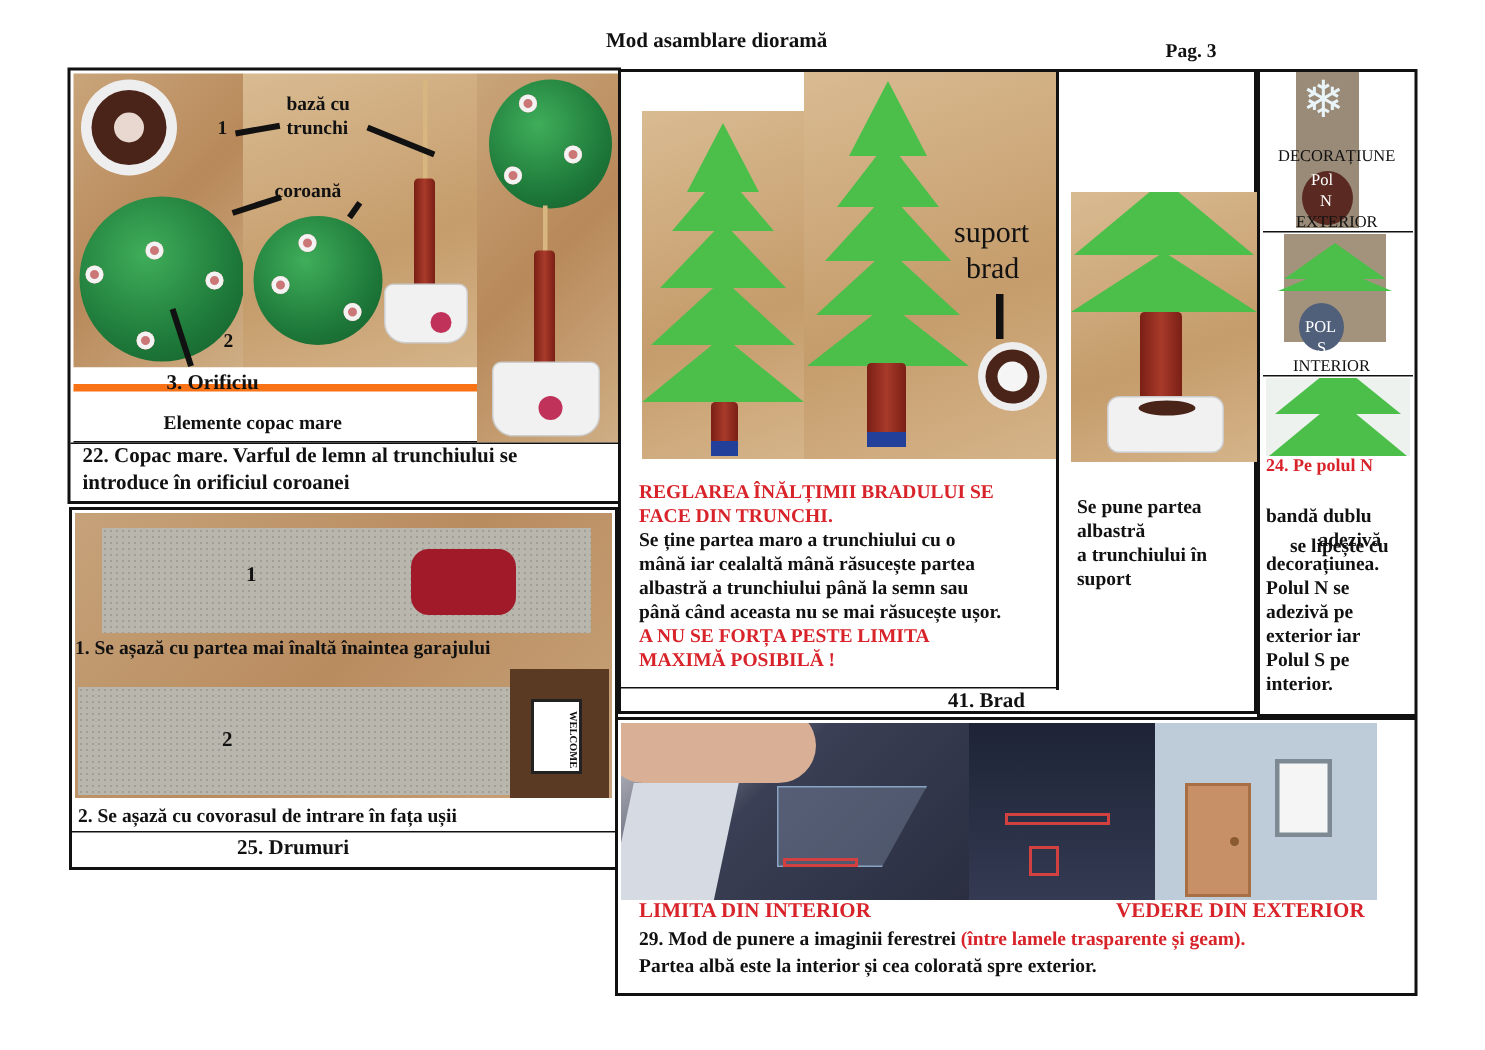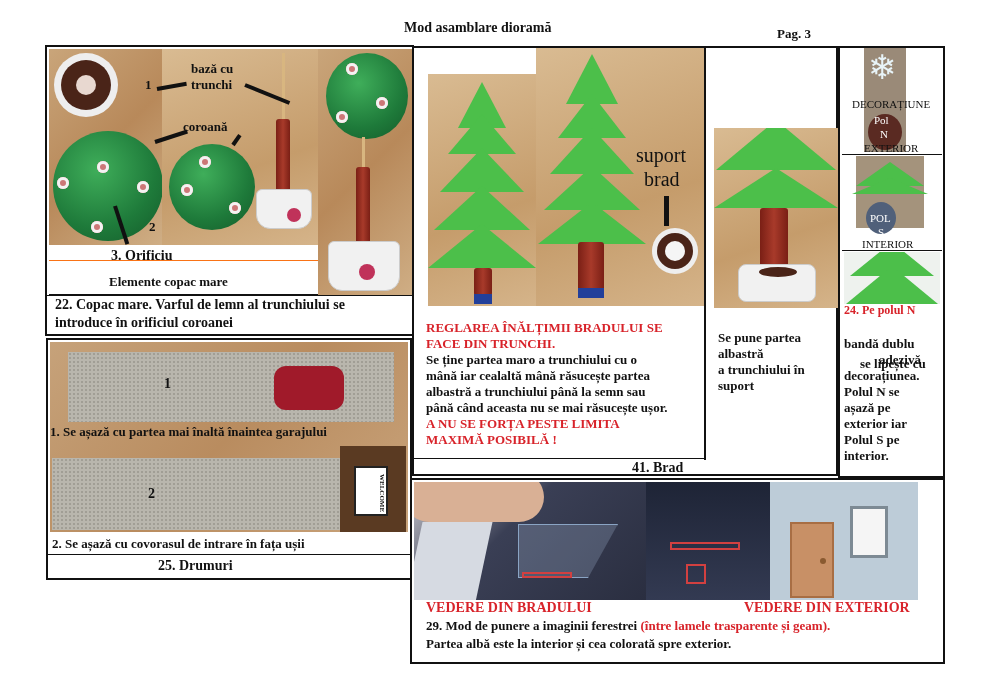--- a/index.html
+++ b/index.html
@@ -79,21 +79,21 @@
   <div class="line" style="left:110px; top:40px; width:30px; transform:rotate(-10deg);"></div>
   <div class="label" style="left:144px; top:14px;">bază cu</div>
   <div class="label" style="left:144px; top:30px;">trunchi</div>
   <div class="line" style="left:198px; top:36px; width:48px; transform:rotate(22deg);"></div>
   <div class="label" style="left:136px; top:72px;">coroană</div>
   <div class="line" style="left:108px; top:93px; width:34px; transform:rotate(-18deg);"></div>
   <div class="line" style="left:186px; top:96px; width:12px; transform:rotate(-55deg);"></div>
   <div class="label" style="left:102px; top:172px;">2</div>
   <div class="line" style="left:68px; top:157px; width:40px; transform:rotate(72deg);"></div>
 
-  <div class="abs" style="left:2px; top:198px; width:269px; height:16px; background:#fff; border-bottom:1px solid #f97316;">
+  <div class="abs" style="left:2px; top:198px; width:269px; height:16px; background:#fff; border-bottom:5px solid #f97316;">
     <div class="label" style="left:62px; top:3px; font-size:14px;">3. Orificiu</div>
   </div>
   <div class="abs" style="left:2px; top:222px; width:269px; height:26px; background:#fff; border-bottom:1px solid #111;">
     <div class="cap" style="left:60px; top:5px;">Elemente copac mare</div>
   </div>
   <div class="abs" style="left:0; top:248px; width:365px; height:1px; background:#111;"></div>
   <div class="cap" style="left:8px; top:250px; font-size:14px;">22. Copac mare. Varful de lemn al trunchiului se</div>
   <div class="cap" style="left:8px; top:268px; font-size:14px;">introduce în orificiul coroanei</div>
 </div>
 
@@ -178,21 +178,21 @@
   <div class="photo" style="left:4px; top:204px; width:96px; height:52px; background:#eef2ee;">
     <div class="cone" style="left:6px; top:-10px; border-width:0 42px 34px 42px;"></div>
     <div class="cone" style="left:2px; top:14px; border-width:0 46px 38px 46px;"></div>
   </div>
   <div class="cap red" style="left:4px; top:254px; font-size:12px;">24. Pe polul N</div>
   <div class="cap" style="left:20px; top:272px;margin-top:36px;">se lipește cu</div>
   <div class="cap" style="left:4px; top:288px;">bandă dublu</div>
   <div class="cap" style="left:12px; top:304px;margin-left:27px;">adezivă</div>
   <div class="cap" style="left:4px; top:320px;">decorațiunea.</div>
   <div class="cap" style="left:4px; top:336px;">Polul N se</div>
-  <div class="cap" style="left:4px; top:352px;">așază pe</div>
+  <div class="cap" style="left:4px; top:352px;">adezivă pe</div>
   <div class="cap" style="left:4px; top:368px;">exterior iar</div>
   <div class="cap" style="left:4px; top:384px;">Polul S pe</div>
   <div class="cap" style="left:4px; top:400px;">interior.</div>
 </div>
 
 <div class="box" style="left:46px; top:338px; width:366px; height:242px;">
   <div class="photo wood" style="left:2px; top:2px; width:358px; height:190px; background:linear-gradient(135deg,#c6a27a,#b98c5f,#c9a47c);">
     <div class="road" style="left:18px; top:10px; width:326px; height:70px;"></div>
     <div style="position:absolute; left:224px; top:24px; width:70px; height:44px; background:#a01a2a; border-radius:12px;"></div>
     <div class="cap" style="left:114px; top:34px; font-size:14px;">1</div>
@@ -218,19 +218,19 @@
   <div class="photo" style="left:234px; top:2px; width:124px; height:118px; background:linear-gradient(180deg,#1e2436,#333a52);">
     <div style="position:absolute; left:24px; top:60px; width:70px; height:8px; border:2px solid #d24040;"></div>
     <div style="position:absolute; left:40px; top:82px; width:20px; height:20px; border:2px solid #d24040;"></div>
   </div>
   <div class="photo" style="left:358px; top:2px; width:148px; height:118px; background:#bdccd8;">
     <div style="position:absolute; left:20px; top:40px; width:44px; height:76px; background:#c89066; border:2px solid #a86e44;">
       <div style="position:absolute; right:6px; top:34px; width:6px; height:6px; border-radius:50%; background:#8a5a30;"></div>
     </div>
     <div style="position:absolute; left:80px; top:24px; width:38px; height:52px; background:#f5f5f5; border:3px solid #7d8a94;"></div>
   </div>
-  <div class="cap red" style="left:14px; top:120px; font-size:14px;">VEDERE DIN BRADULUI</div>
+  <div class="cap red" style="left:14px; top:120px; font-size:14px;">LIMITA DIN INTERIOR</div>
   <div class="cap red" style="left:332px; top:120px; font-size:14px;">VEDERE DIN EXTERIOR</div>
   <div class="cap" style="left:14px; top:138px; font-size:13px; white-space:nowrap;">
     <span>29. Mod de punere a imaginii ferestrei </span><span class="red">(între lamele trasparente și geam).</span>
   </div>
   <div class="cap" style="left:14px; top:156px; font-size:13px;">Partea albă este la interior și cea colorată spre exterior.</div>
 </div>
 
 </body></html>

